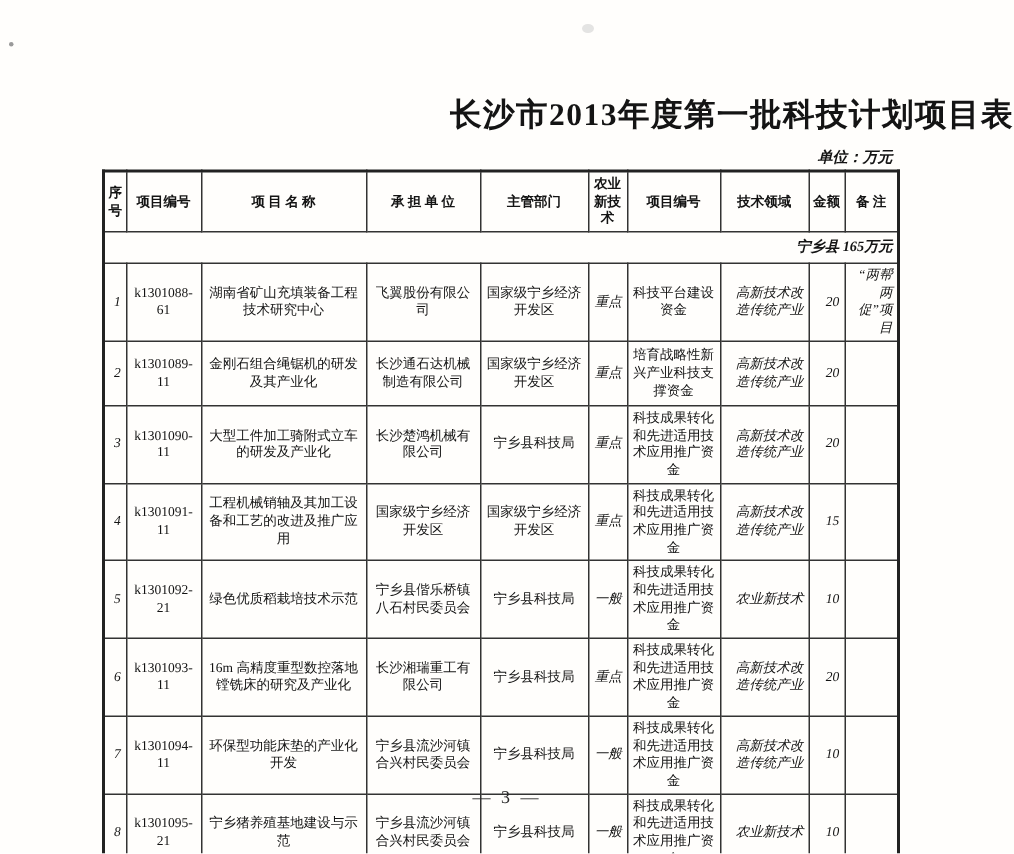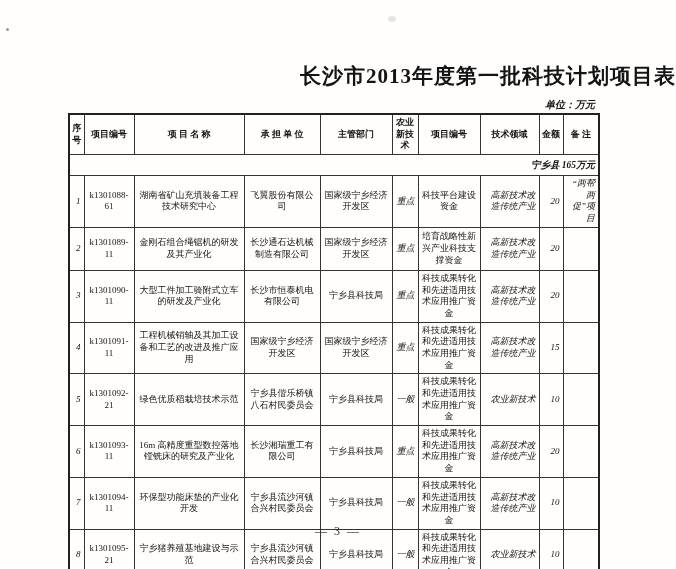--- a/index.html
+++ b/index.html
@@ -128,21 +128,21 @@
           <td class="c-left">培育战略性新兴产业科技支撑资金</td>
           <td class="c-center">高新技术改造传统产业</td>
           <td class="c-center">20</td>
           <td class="c-center"></td>
         </tr>
 
         <tr class="data-row">
           <td class="c-center">3</td>
           <td class="c-left">k1301090-11</td>
           <td class="c-left">大型工件加工骑附式立车的研发及产业化</td>
-          <td class="c-left">长沙市恒泰机电有限公司</td>
+          <td class="c-left">长沙楚鸿机械有限公司</td>
           <td class="c-left">宁乡县科技局</td>
           <td class="c-center">重点</td>
           <td class="c-left">科技成果转化和先进适用技术应用推广资金</td>
           <td class="c-center">高新技术改造传统产业</td>
           <td class="c-center">20</td>
           <td class="c-center"></td>
         </tr>
 
         <tr class="data-row">
           <td class="c-center">4</td>

